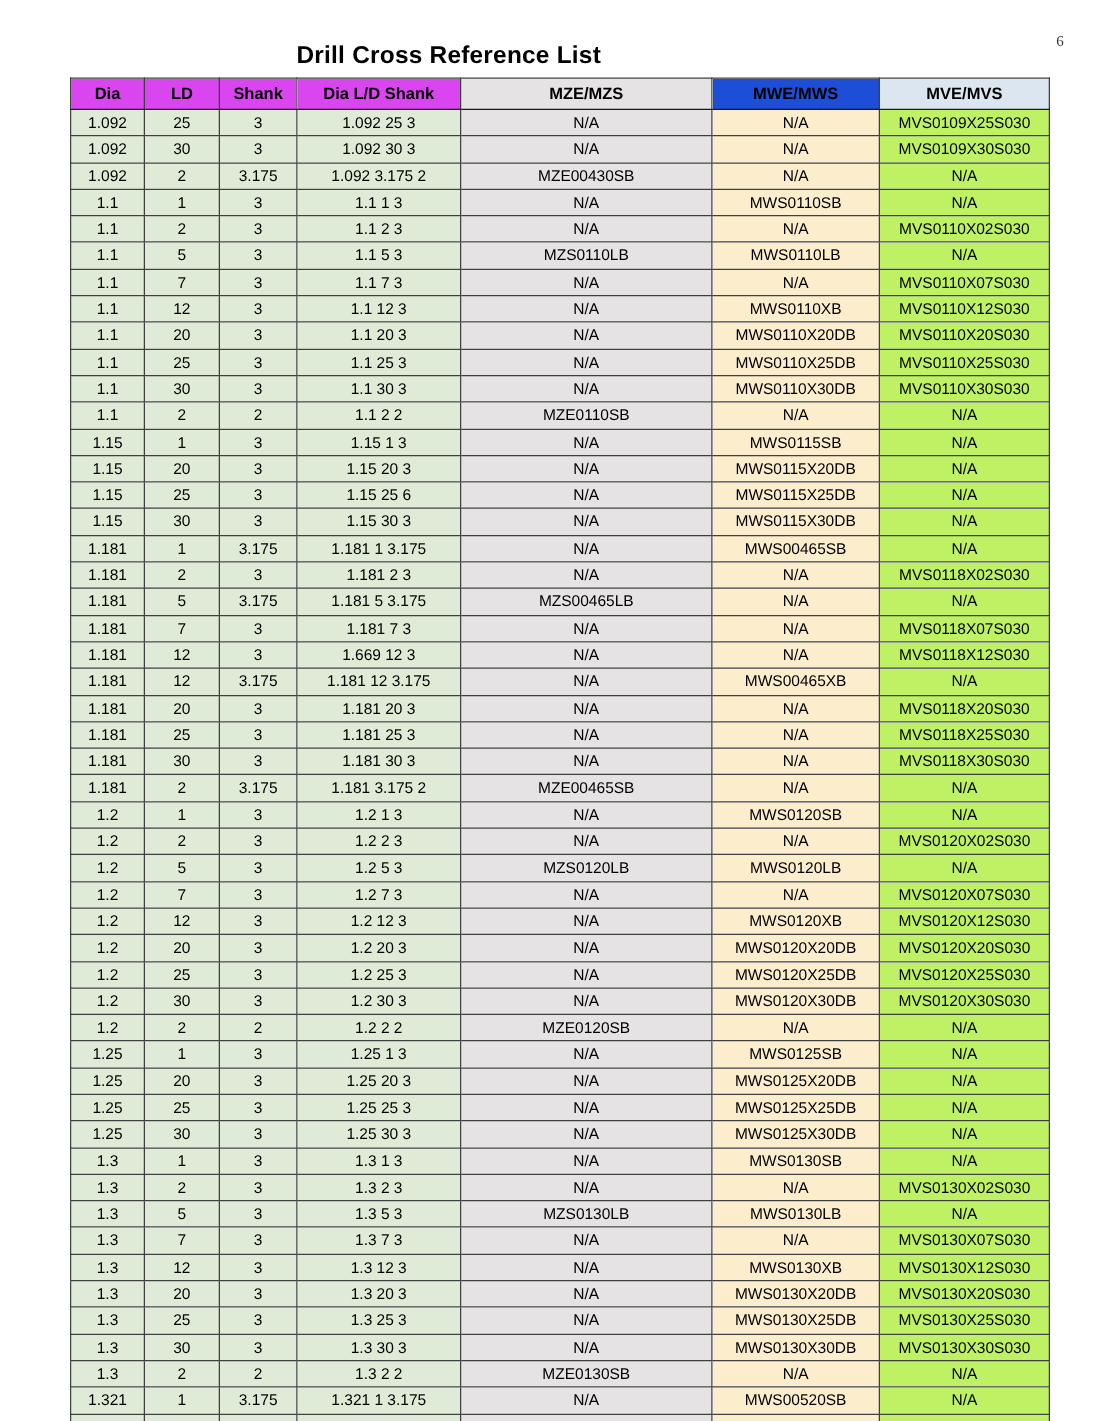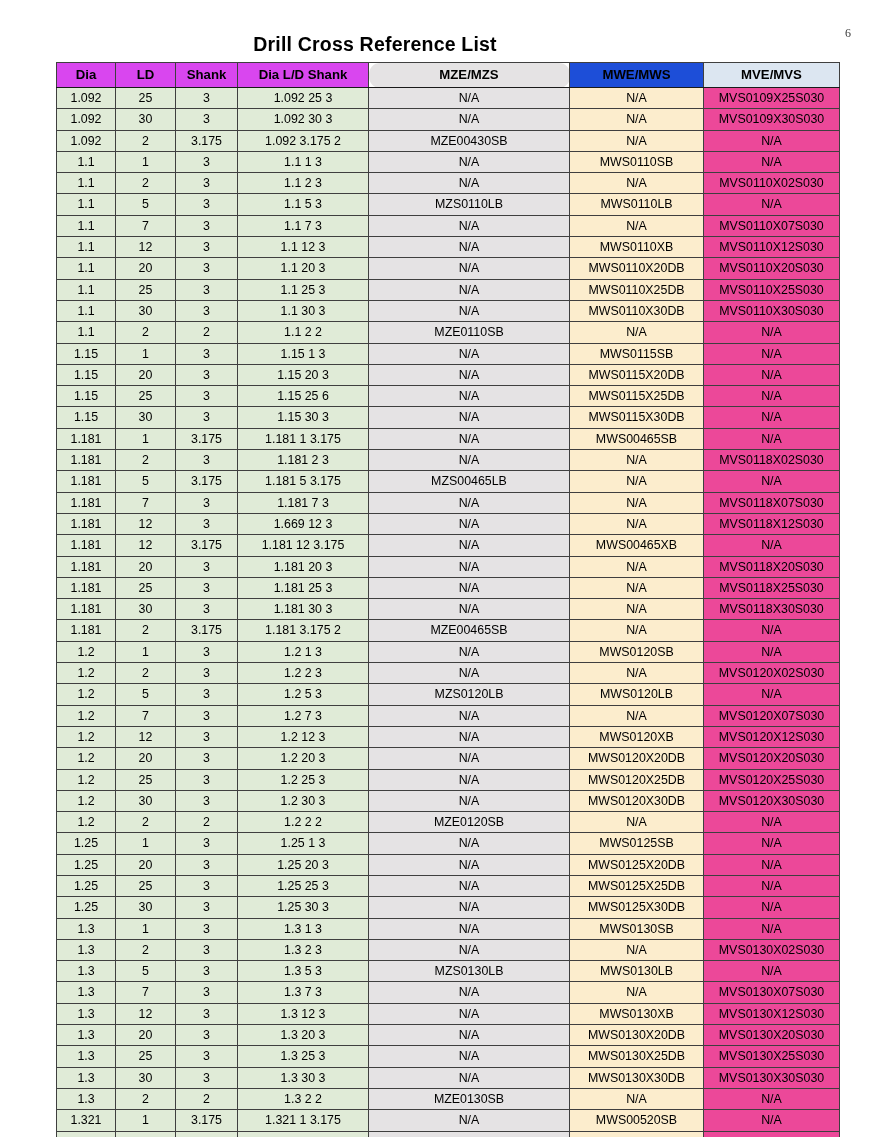--- a/index.html
+++ b/index.html
@@ -20,21 +20,21 @@
     position: absolute;
     top: 26px;
     right: 28px;
     font-size: 12px;
     color: #3a3a3a;
     font-family: "Liberation Serif", serif;
   }
   .doc-title {
     position: absolute;
     top: 33px;
-    left: 16px;
+    left: 0;
     width: 718px;
     text-align: center;
     font-size: 19.5px;
     font-weight: bold;
     color: #000000;
     letter-spacing: 0.2px;
   }
   .table-wrap {
     position: absolute;
     top: 62px;
@@ -72,24 +72,24 @@
   col.c-shank { width: 62px; }
   col.c-dls   { width: 131px; }
   col.c-mze   { width: 201px; }
   col.c-mwe   { width: 134px; }
   col.c-mve   { width: 136px; }
 
   
   .g-green { background: #e0ebd7; }
   .g-gray  { background: #e5e3e4; }
   .g-cream { background: #fcedcd; }
-  .g-blue  { background: #ec4899; }
+  .g-blue  { background: #bef264; }
 
   th.g-green { background: #d946ef; }
-  th.g-gray  { background: #e5e3e4; border-radius: 11px; }
+  th.g-gray  { background: #e5e3e4; }
   th.g-cream { background: #1d4ed8; }
   th.g-blue  { background: #dce6f1; margin-top: 24px; }
 </style>
 </head>
 <body>
 
 <div class="page">
 
   <div class="page-number">6</div>
 

